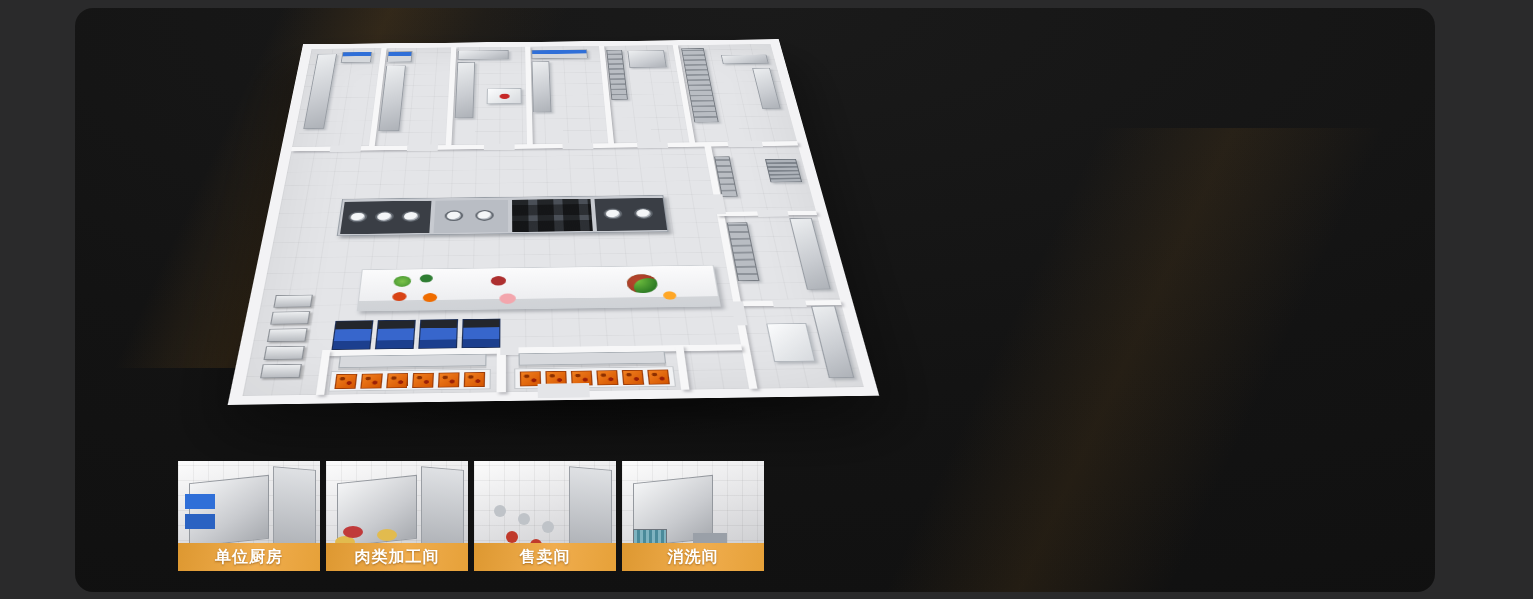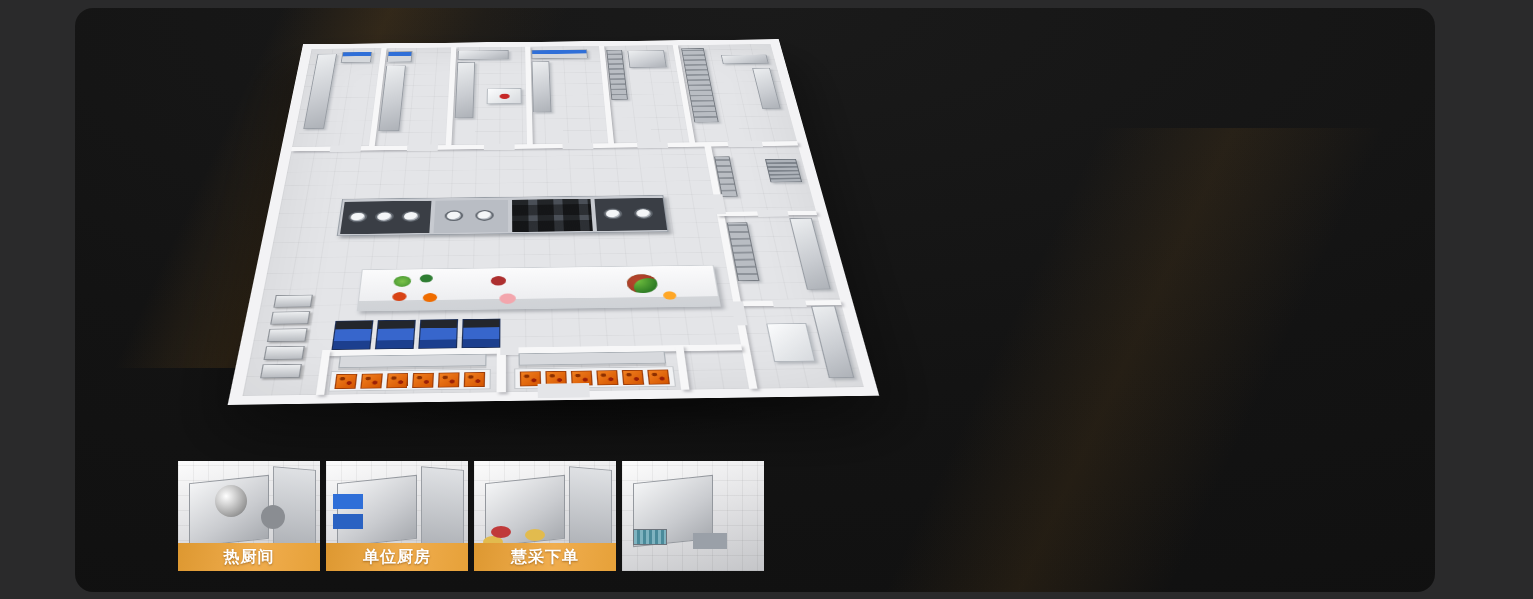--- a/index.html
+++ b/index.html
@@ -228,45 +228,45 @@
       <div class="eq" style="left:252px;top:34px;width:20px;height:108px"></div>
       <div class="eq dark" style="left:338px;top:10px;width:18px;height:108px"></div>
       <div class="eq" style="left:362px;top:12px;width:42px;height:38px"></div>
       <div class="eq dark" style="left:424px;top:8px;width:26px;height:158px"></div>
       <div class="eq" style="left:468px;top:24px;width:52px;height:20px"></div>
       <div class="eq" style="left:500px;top:54px;width:20px;height:86px"></div>
     </div>
 
 
     <div class="thumbs">
-      <figure class="thumb t1">
+      <figure class="thumb t2">
         <div class="scene">
             <i class="sa"></i>
             <i class="sb"></i>
             <i class="sc"></i>
           </div>
-        <figcaption class="cap">热厨间</figcaption>
-      </figure>
-      <figure class="thumb t2">
+        <figcaption class="cap">单位厨房</figcaption>
+      </figure>
+      <figure class="thumb t3">
         <div class="scene">
             <i class="sa"></i>
             <i class="sb"></i>
             <i class="sc"></i>
           </div>
-        <figcaption class="cap">单位厨房</figcaption>
-      </figure>
-      <figure class="thumb t3">
+        <figcaption class="cap">肉类加工间</figcaption>
+      </figure>
+      <figure class="thumb t6">
+        <div class="scene">
+            <i class="sb"></i>
+            <i class="sc"></i>
+          </div>
+        <figcaption class="cap">售卖间</figcaption>
+      </figure>
+      <figure class="thumb t8">
         <div class="scene">
             <i class="sa"></i>
-            <i class="sb"></i>
-            <i class="sc"></i>
-          </div>
-        <figcaption class="cap">慧采下单</figcaption>
-      </figure>
-      <figure class="thumb t8">
-        <div class="scene">
-            <i class="sa"></i>
-            <i class="sc"></i>
-          </div>
+            <i class="sc"></i>
+          </div>
+        <figcaption class="cap">消洗间</figcaption>
       </figure>
     </div>
   </div>
 </div>
 
 </body></html>

